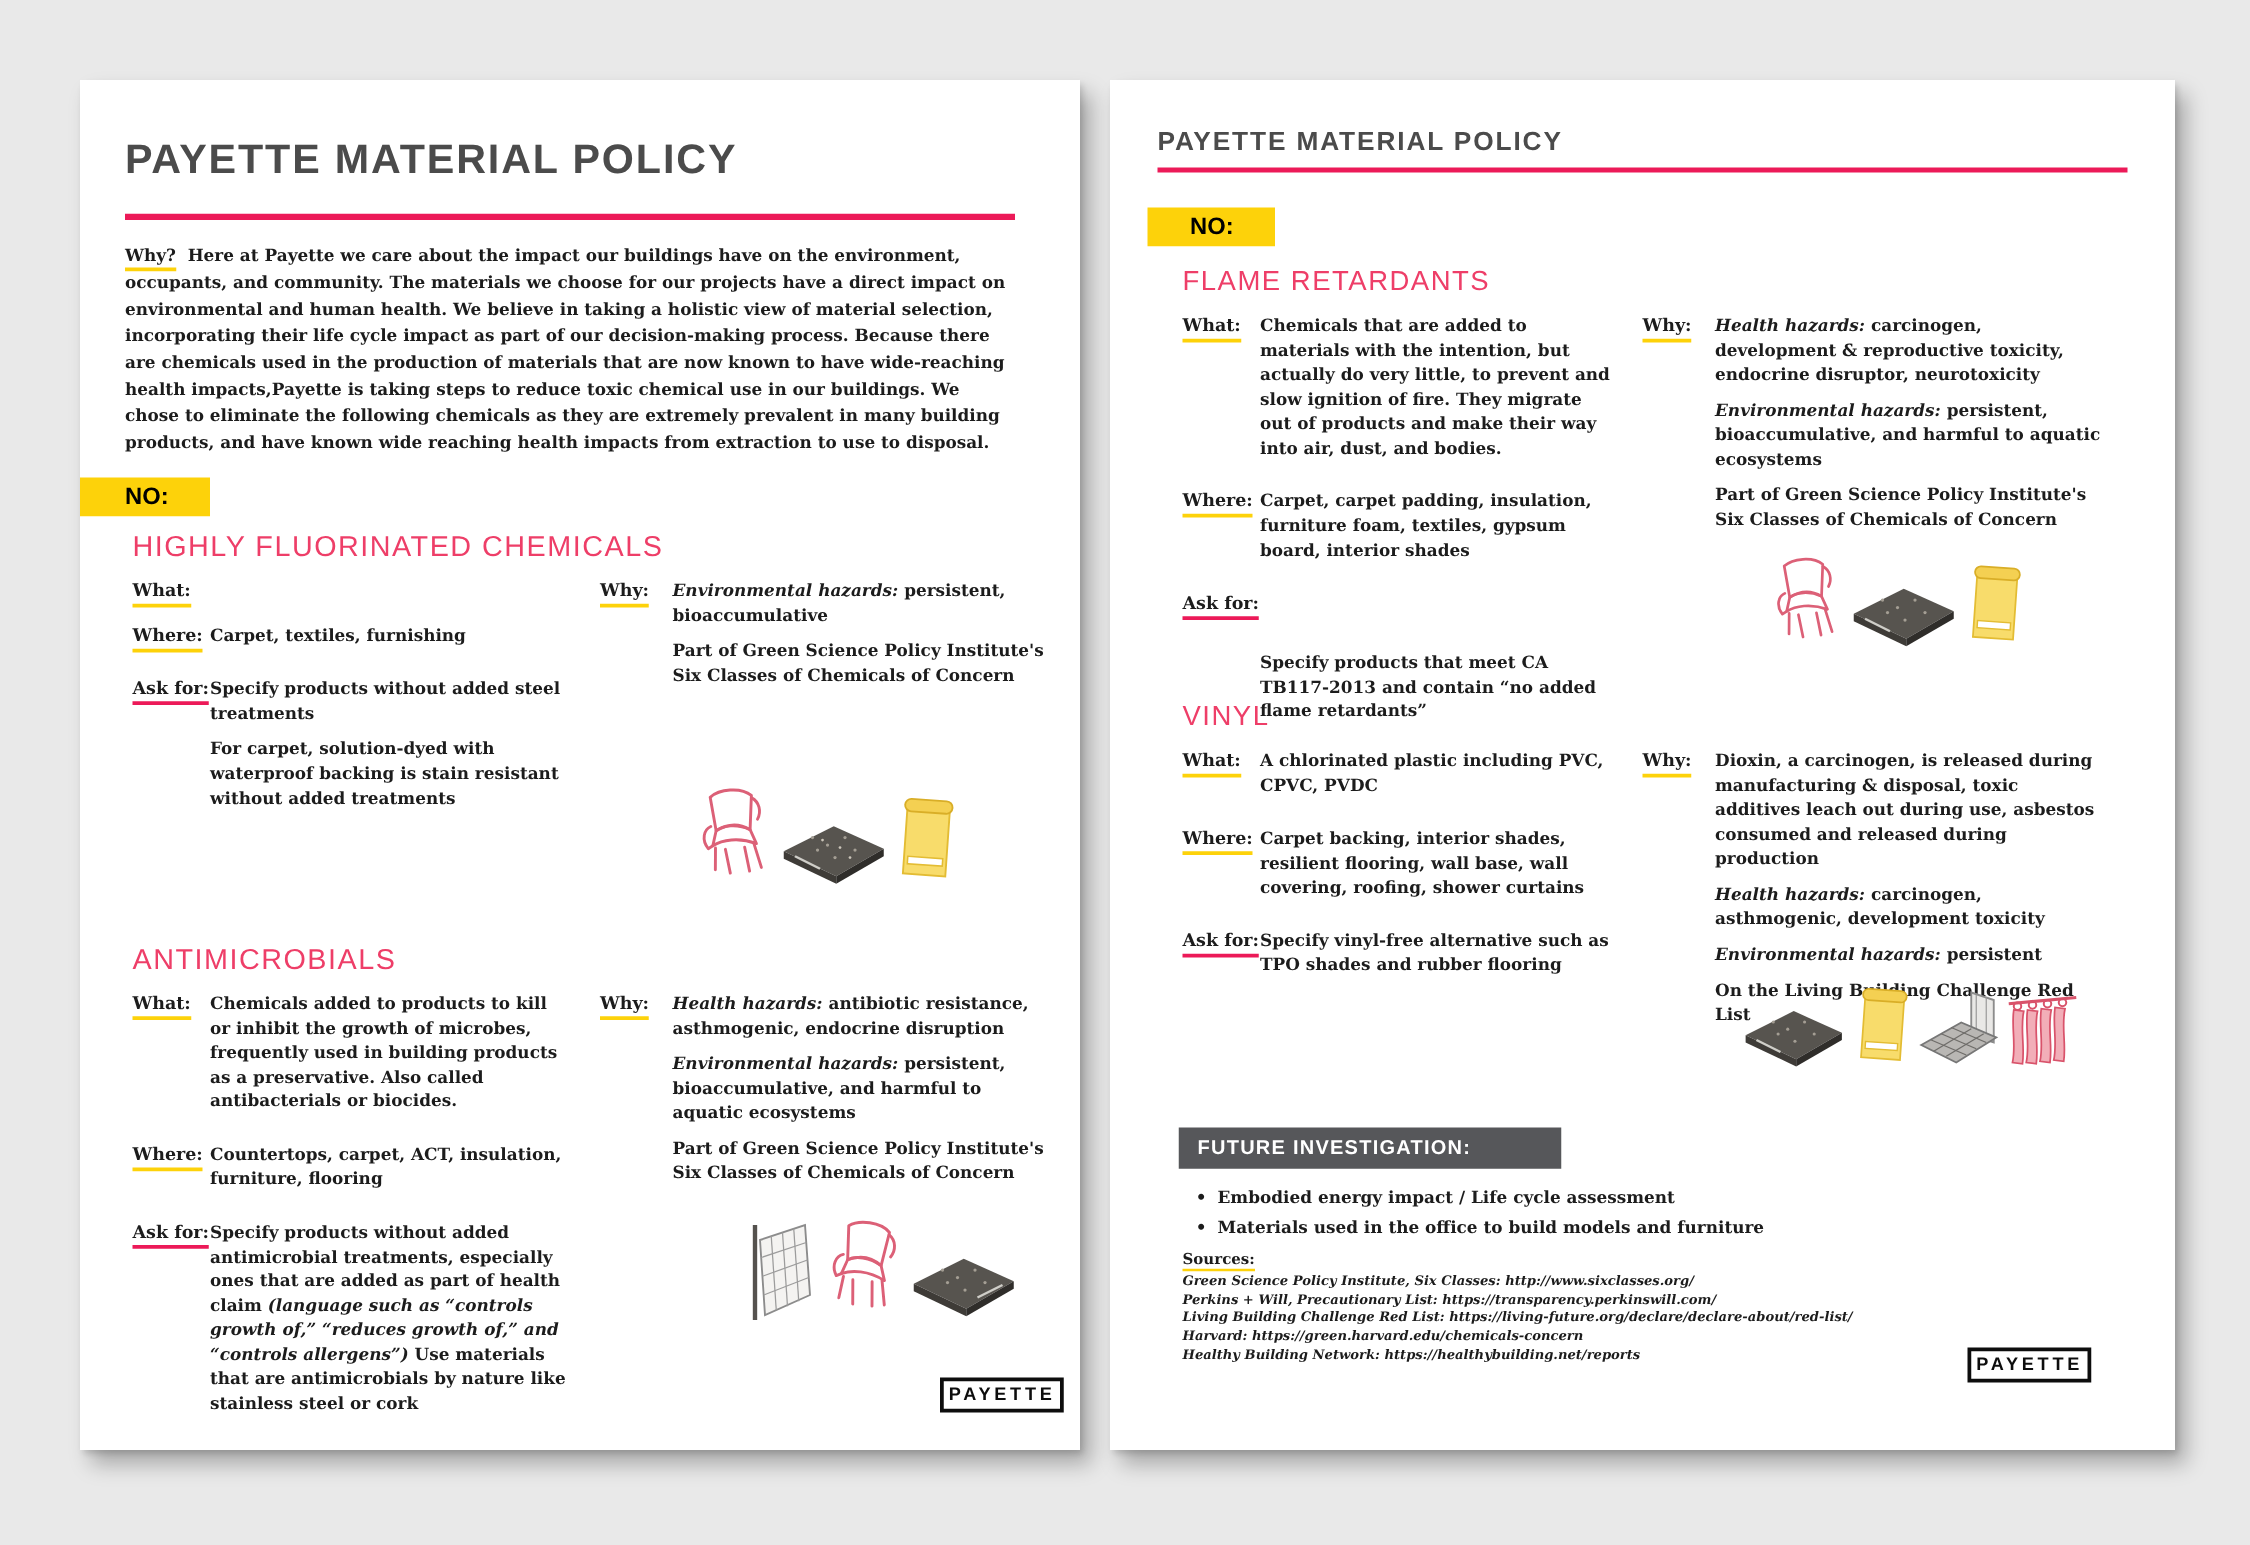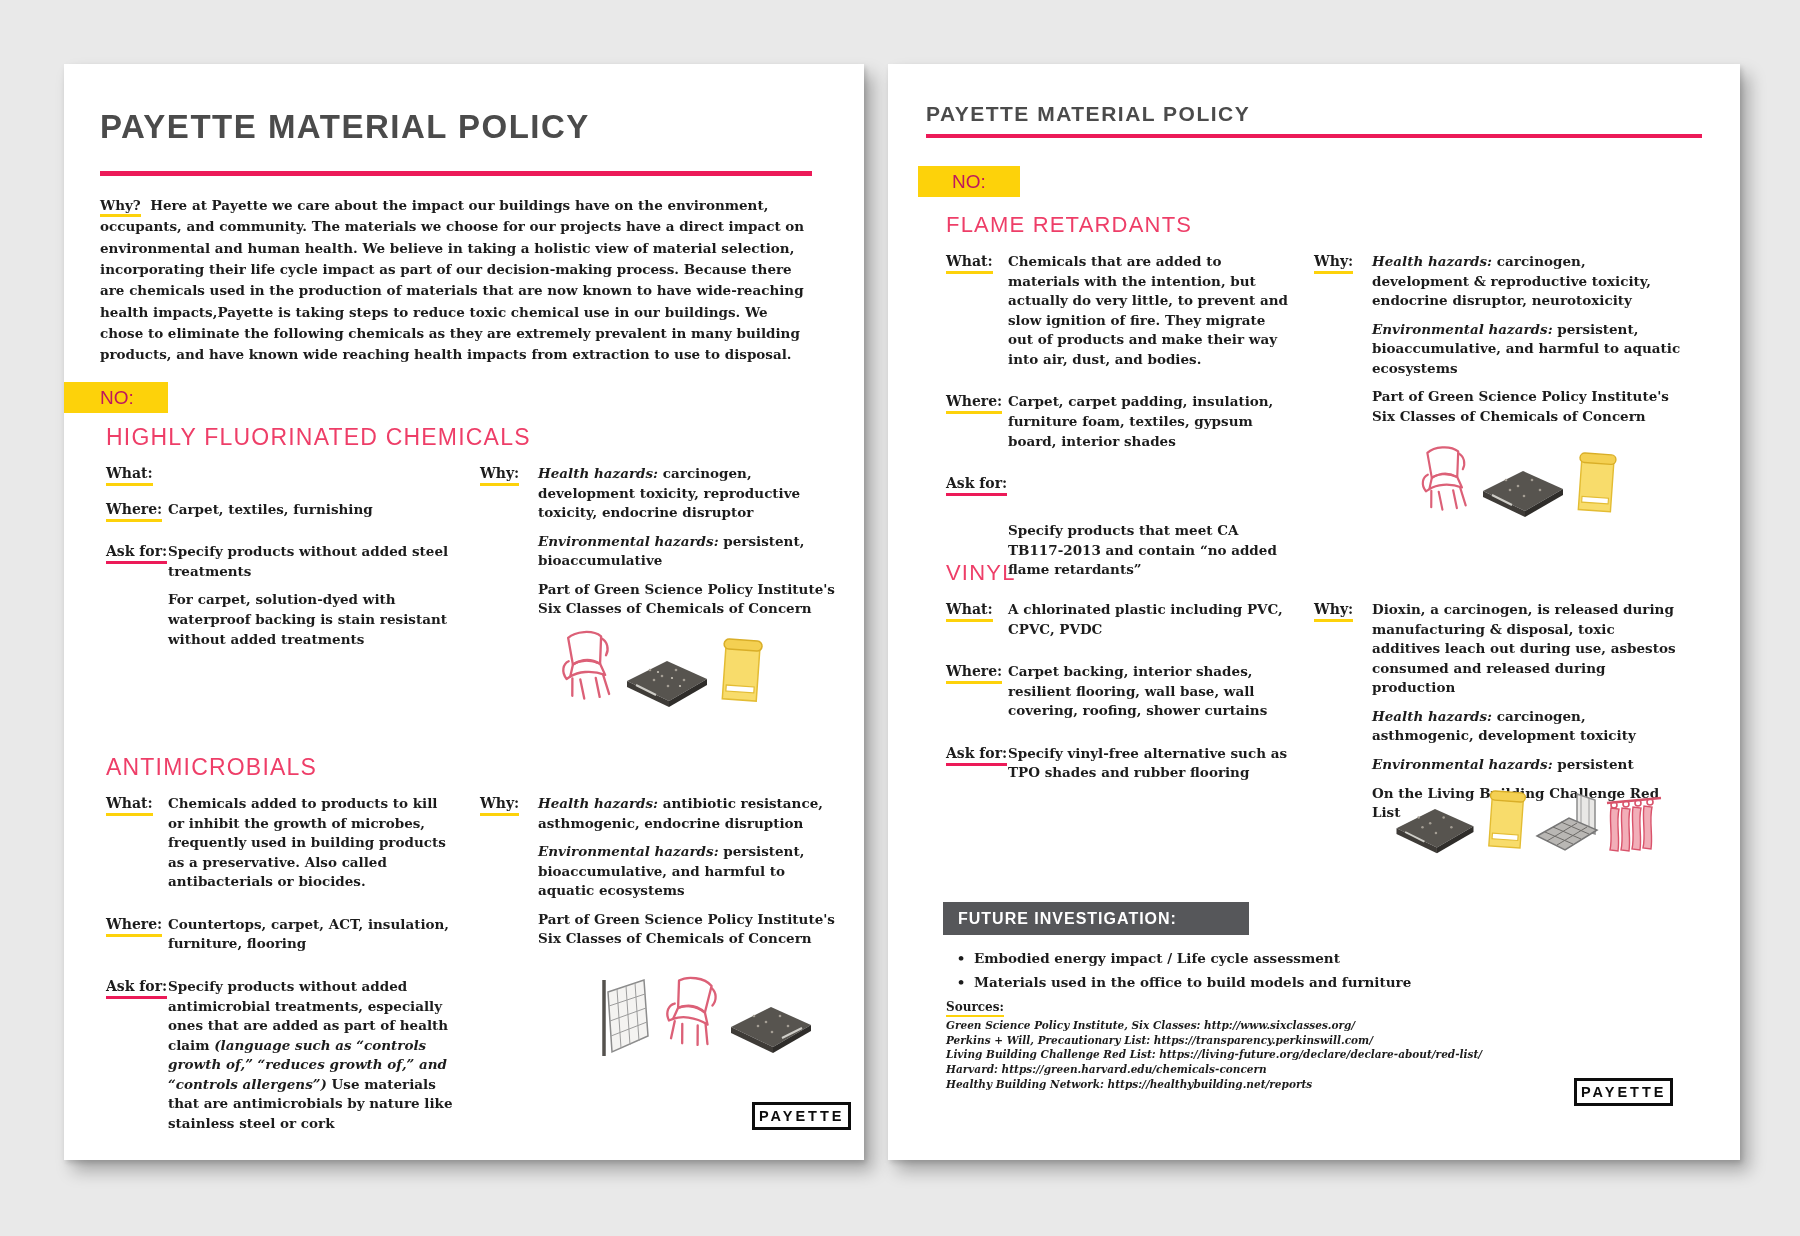--- a/index.html
+++ b/index.html
@@ -13,21 +13,21 @@
     position:absolute;top:64px;height:1096px;background:#ffffff;
     box-shadow:9px 11px 16px rgba(0,0,0,0.28), 2px 3px 5px rgba(0,0,0,0.15);
   }
   #left-page{left:64px;width:800px;}
   #right-page{left:888px;width:852px;}
   .abs{position:absolute;}
   .doc-title{font-family:"Liberation Sans", sans-serif;font-weight:bold;color:#4b4b4b;letter-spacing:1.5px;}
   .rule{background:#EC1A58;}
   .section-heading{font-family:"Liberation Sans", sans-serif;color:#EE3E68;letter-spacing:1.2px;font-weight:500;}
   .no-badge{
-    font-family:"Liberation Sans", sans-serif;font-weight:normal;font-size:19px;color:#be185d;
+    font-family:"Liberation Sans", sans-serif;font-weight:bold;font-size:19px;color:#000000;
     background:#FDD20A;height:31px;line-height:31px;
   }
   .banner{
     background:#56575A;color:#ffffff;font-family:"Liberation Sans", sans-serif;
     font-weight:bold;font-size:16px;letter-spacing:1px;height:33px;line-height:33px;
     padding-left:15px;box-sizing:border-box;
   }
 
   
   .copy{font-size:13.5px;line-height:1.45;font-weight:600;}
@@ -85,21 +85,20 @@
       <div style="flex:1;">
         <p>Specify products without added steel treatments</p>
         <p>For carpet, solution-dyed with waterproof backing is stain resistant without added treatments</p>
       </div>
     </div>
   </div>
 
   <div class="abs copy why-row" style="left:416px;top:400px;width:360px;display:flex;">
     <div class="lbl-cell"><span class="lbl">Why:</span></div>
     <div style="flex:1;">
-      <p><span class="it">Health hazards:</span> <span>carcinogen, development toxicity, reproductive toxicity, endocrine disruptor</span></p>
       <p><span class="it">Environmental hazards:</span> <span>persistent, bioaccumulative</span></p>
       <p>Part of Green Science Policy Institute's Six Classes of Chemicals of Concern</p>
     </div>
   </div>
 
   <div class="abs illus" style="left:492px;top:562px;">
     <svg width="62" height="86" viewBox="0 0 64 88">
       <g fill="none" stroke="#DC6077" stroke-width="2.4" stroke-linecap="round" stroke-linejoin="round" transform="rotate(-6 32 44)">
         <path d="M16 10 C 24 4, 42 4, 50 12 L 46 40 C 36 34, 24 34, 18 38 Z"></path>
         <path d="M18 38 C 28 33, 38 34, 46 40 L 50 52 C 36 45, 22 46, 14 50 Z"></path>

